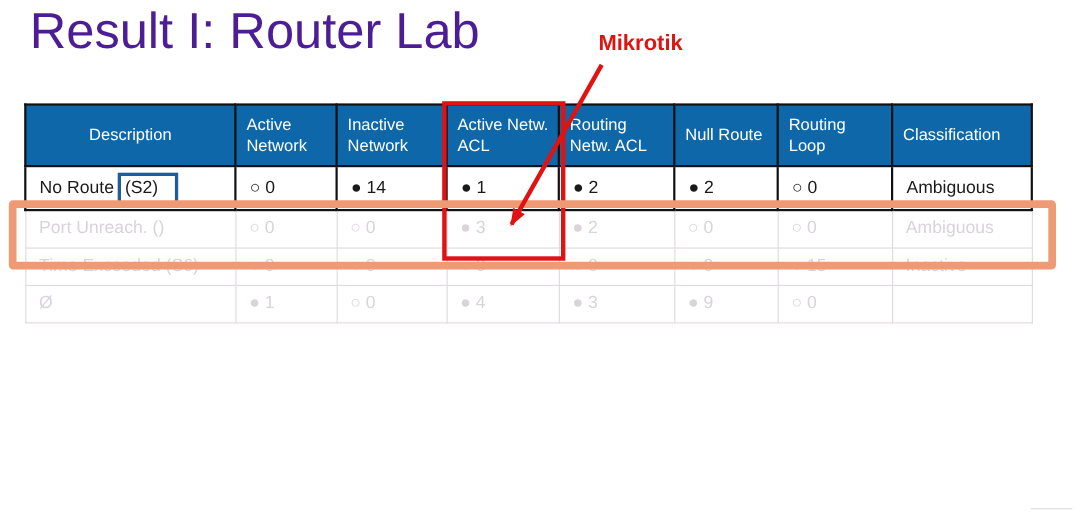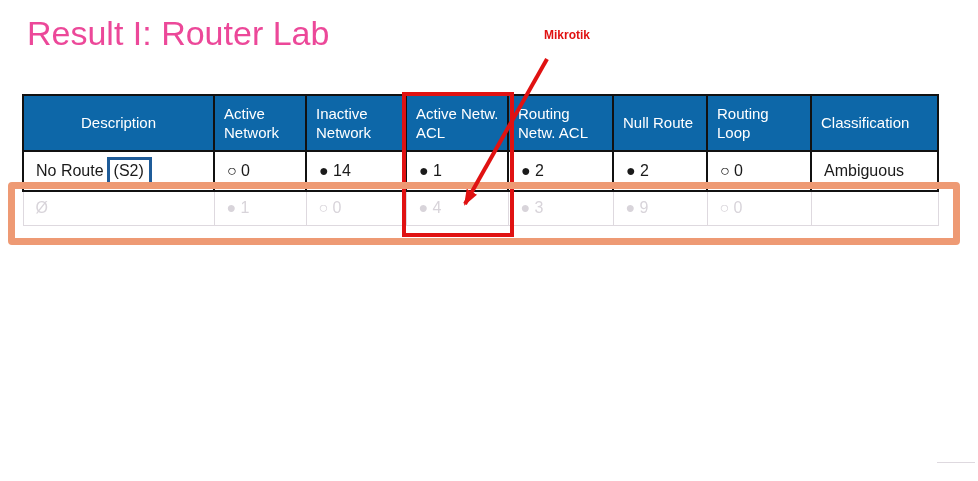--- a/index.html
+++ b/index.html
@@ -1,22 +1,22 @@
 <!DOCTYPE html>
 <html><head>
 <meta charset="utf-8">
 <style>
   html,body{margin:0;padding:0;}
   body{width:978px;height:481px;background:#fff;font-family:"Liberation Sans",sans-serif;}
   .slide{position:relative;width:978px;height:481px;background:#ffffff;overflow:hidden;}
 
-  .title{position:absolute;left:27px;top:14px;margin:0;font-size:34px;font-weight:300;
-         letter-spacing:0px;color:#ec4899;white-space:nowrap;}
+  .title{position:absolute;left:27px;top:1px;margin:0;font-size:46px;font-weight:300;
+         letter-spacing:0px;color:#4c1d95;white-space:nowrap;}
 
-  .mikrotik{position:absolute;left:544px;top:28px;font-size:12px;font-weight:600;color:#e01212;}
+  .mikrotik{position:absolute;left:544px;top:28px;font-size:20px;font-weight:600;color:#e01212;}
 
   table.results{position:absolute;left:22px;top:94px;width:915px;border-collapse:collapse;
                 table-layout:fixed;}
   col.c-desc{width:191px;} col.c1{width:92px;} col.c2{width:100px;} col.c3{width:102px;}
   col.c4{width:105px;} col.c5{width:94px;} col.c6{width:104px;} col.c-class{width:127px;}
 
   tr.hr1{height:36px;}
   tr.hr1 th{border:2px solid #111;color:#fff;font-size:17px;font-weight:400;text-align:center;}
   tr.hr2{height:56px;}
   tr.hr2 th{border:2px solid #111;color:#fff;font-size:15px;font-weight:400;text-align:left;
@@ -24,21 +24,21 @@
   tr.hr2 th.center{text-align:center;padding:0 4px;}
   th.blue{background:#0d67a8;}
   th.gray{background:#a6a6a6;}
 
   tr.data td{font-size:16px;text-align:left;padding:0 4px 0 12px;white-space:nowrap;overflow:hidden;}
   tr.active-row{height:40px;color:#1a1a1a;}
   tr.active-row td{border:2px solid #111;}
   tr.faded{height:34px;color:#d8d4da;}
   tr.faded td{border:1px solid #ded9df;}
 
-  .s2-box{display:inline-block;border:3px solid #1f5c99;padding:2px 5px 3px 4px;margin-left:3px;}
+  .s2-box{display:inline-block;border:3px solid #1f5c99;padding:2px 15px 3px 4px;margin-left:3px;}
 
   .overlay{position:absolute;pointer-events:none;}
   .red-col-box{left:402px;top:92px;width:104px;height:137px;border:4px solid #e01212;z-index:5;}
   .orange-row-box{left:8px;top:182px;width:938px;height:49px;border:7px solid #ee9a74;
                   border-radius:4px;z-index:6;}
   .arrow-svg{left:0;top:0;z-index:7;}
   .bottom-line{left:937px;top:462px;width:38px;height:0;border-top:1px solid #ded9df;z-index:1;}
 </style>
 </head>
 <body>
@@ -78,23 +78,43 @@
       <td>● 14</td>
       <td>● 1</td>
       <td>● 2</td>
       <td>● 2</td>
       <td>○ 0</td>
       <td>Ambiguous</td>
     </tr>
 
 
 
+    <tr class="data faded">
+      <td>Port Unreach. ()</td>
+      <td>○ 0</td>
+      <td>○ 0</td>
+      <td>● 3</td>
+      <td>● 2</td>
+      <td>○ 0</td>
+      <td>○ 0</td>
+      <td>Ambiguous</td>
+    </tr>
 
 
 
+    <tr class="data faded">
+      <td>Time Exceeded (S6)</td>
+      <td>○ 0</td>
+      <td>○ 0</td>
+      <td>○ 0</td>
+      <td>○ 0</td>
+      <td>○ 0</td>
+      <td>● 15</td>
+      <td>Inactive</td>
+    </tr>
 
     <tr class="data faded">
       <td>Ø</td>
       <td>● 1</td>
       <td>○ 0</td>
       <td>● 4</td>
       <td>● 3</td>
       <td>● 9</td>
       <td>○ 0</td>
       <td></td>

